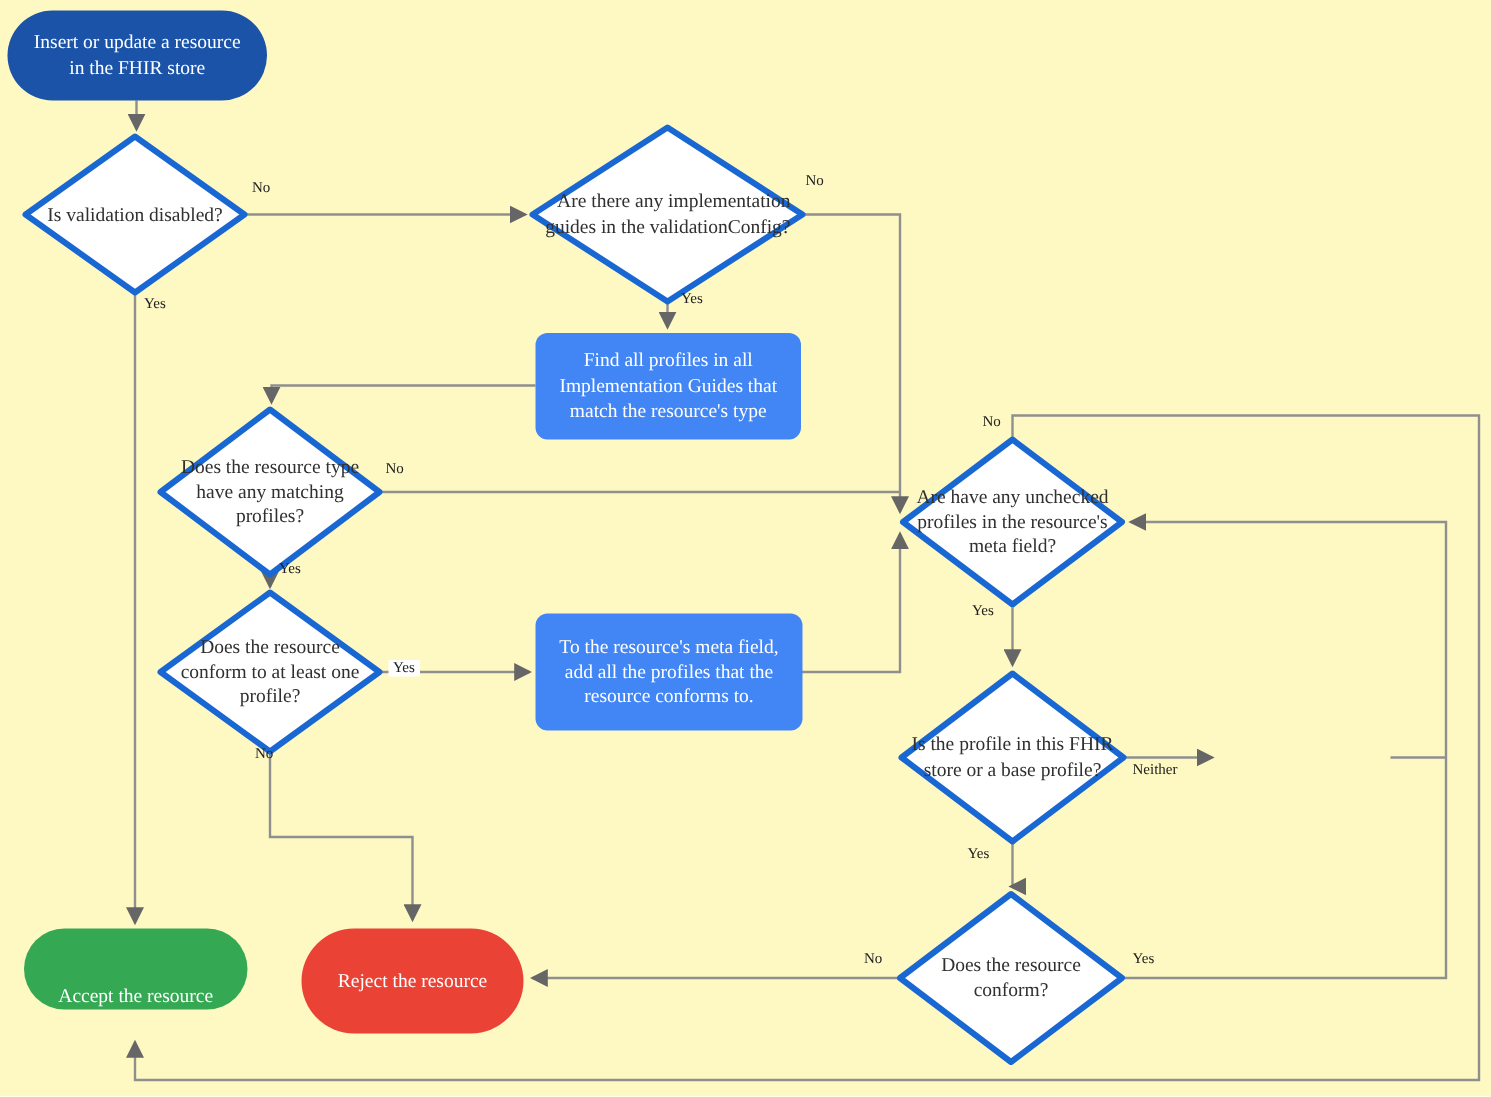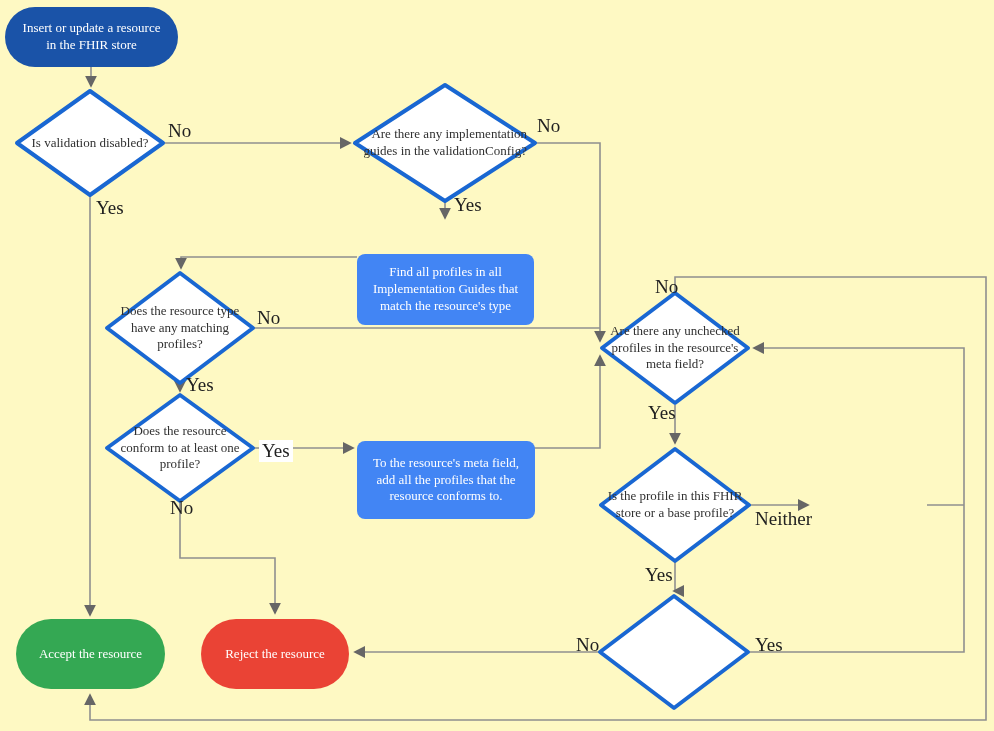--- a/index.html
+++ b/index.html
@@ -7,24 +7,24 @@
     position:relative;width:994px;height:731px;background:#fef9c3;overflow:hidden;
     font-family:Liberation Serif, serif;color:#212121;padding-left:32px;
   }
   #edges{position:absolute;left:0;top:0;width:994px;height:731px;}
   .node{position:absolute;display:flex;align-items:center;justify-content:center;
         text-align:center;font-size:13px;line-height:1.3;box-sizing:border-box;}
   .pill{color:#fff;}
   .pill.start{background:#1A53A8;border-radius:32px;}
   .pill.accept{background:#34A853;border-radius:36px;}
   .pill.reject{background:#EA4335;border-radius:36px;}
-  .process{background:#4285F4;color:#fff;border-radius:8px;padding:6px 10px;margin-top:32px;}
+  .process{background:#4285F4;color:#fff;border-radius:8px;padding:6px 10px;}
   .dtext{position:absolute;display:flex;align-items:center;justify-content:center;
          text-align:center;font-size:13px;line-height:1.28;color:#303030;}
-  .elabel{position:absolute;font-size:19px;color:#212121;white-space:nowrap;}
+  .elabel{position:absolute;font-size:10px;color:#212121;white-space:nowrap;}
   .elabel.online{background:#ffffff;padding:0 3px;}
   .diamond{fill:#ffffff;stroke:#1967D2;stroke-width:4;stroke-linejoin:round;}
   .edge{fill:none;stroke:#8f8f8f;stroke-width:1.6;}
 </style>
 </head>
 <body>
 
 <div id="canvas">
 
   <svg id="edges" viewBox="0 0 994 731" xmlns="http://www.w3.org/2000/svg">
@@ -85,34 +85,35 @@
 
   <div class="node process" style="left:357px;top:222px;width:177px;height:71px;">
     <span>Find all profiles in all Implementation Guides that match the resource's type</span>
   </div>
 
   <div class="node process" style="left:357px;top:409px;width:178px;height:78px;">
     <span>To the resource's meta field, add all the profiles that the resource conforms to.</span>
   </div>
 
 
-  <div class="node pill accept" style="left:16px;top:619px;width:149px;height:70px;">
+  <div class="node pill accept" style="left:16px;top:619px;width:149px;height:54px;align-items:flex-end;">
     <span>Accept the resource</span>
   </div>
 
   <div class="node pill reject" style="left:201px;top:619px;width:148px;height:70px;">
     <span>Reject the resource</span>
   </div>
 
   <div class="dtext" style="left:20px;top:100px;width:140px;height:86px;text-align:right;">Is validation disabled?</div>
   <div class="dtext" style="left:363px;top:100px;width:164px;height:86px;text-align:right;">Are there any implementation guides in the validationConfig?</div>
   <div class="dtext" style="left:110px;top:405px;width:140px;height:86px;">Does the resource conform to at least one profile?</div>
   <div class="dtext" style="left:112px;top:285px;width:136px;height:86px;">Does the resource type have any matching profiles?</div>
-  <div class="dtext" style="left:607px;top:303px;width:136px;height:90px;">Are there any unchecked profiles in the resource's meta field?</div>
+  <div class="dtext" style="left:607px;top:303px;width:136px;height:90px;">Are have any unchecked profiles in the resource's meta field?</div>
   <div class="dtext" style="left:605px;top:462px;width:140px;height:86px;">Is the profile in this FHIR store or a base profile?</div>
+  <div class="dtext" style="left:604px;top:609px;width:140px;height:86px;">Does the resource conform?</div>
 
   <div class="elabel" style="left:168px;top:120px;">No</div>
   <div class="elabel" style="left:96px;top:197px;">Yes</div>
   <div class="elabel" style="left:537px;top:115px;">No</div>
   <div class="elabel" style="left:454px;top:194px;">Yes</div>
   <div class="elabel" style="left:257px;top:307px;">No</div>
   <div class="elabel" style="left:186px;top:374px;">Yes</div>
   <div class="elabel online" style="left:259px;top:440px;">Yes</div>
   <div class="elabel" style="left:170px;top:497px;">No</div>
   <div class="elabel" style="left:655px;top:276px;">No</div>

